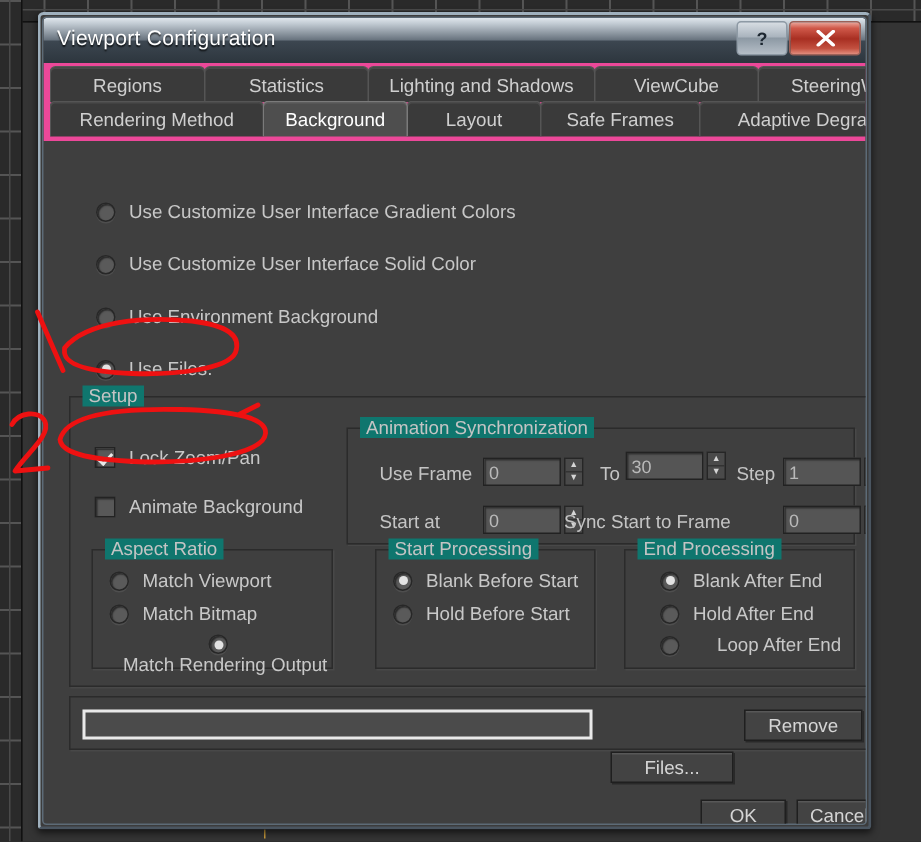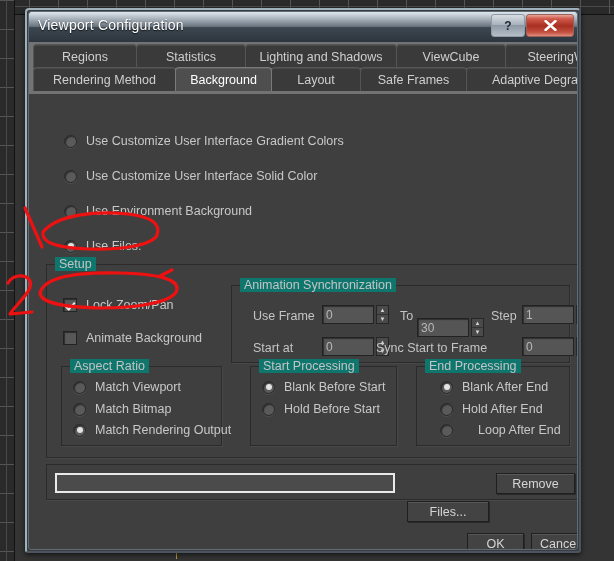--- a/index.html
+++ b/index.html
@@ -95,21 +95,21 @@
   }
   .win-close {
     width: 46px;
     background: linear-gradient(to bottom, #e9a59a 0%, #d0594a 18%, #a82f22 52%, #c2503f 82%, #e08b7c 100%);
     border-color: #9b6158;
   }
 
   
   .tabs-area {
     position: absolute; left: 0; top: 30px; right: 0; height: 52px;
-    background: #737373;
+    background: #ec4899;
   }
   .tab-row { position: absolute; left: 4px; right: 4px; display: flex; height: 24px; }
   .tab-row-1 { top: 2px; }
   .tab-row-2 { top: 25px; }
   .tab {
     flex: 0 0 auto;
     background: #3a3a3a;
     border: 1px solid #555;
     border-bottom: none;
     border-radius: 4px 4px 0 0;
@@ -316,40 +316,40 @@
           <div class="group" style="left:14px; top:101px; width:161px; height:80px;">
             <span class="group-title">Aspect Ratio</span>
             <div class="radio-row" style="left:11px; top:13px;">
               <span class="radio"></span>
               <span class="radio-label">Match Viewport</span>
             </div>
             <div class="radio-row" style="left:11px; top:35px;">
               <span class="radio"></span>
               <span class="radio-label">Match Bitmap</span>
             </div>
-            <div class="radio-row" style="left:11px; top:56px;">
+            <div class="radio-row" style="left:11px; top:56px;flex-direction:column;">
               <span class="radio checked"></span>
               <span class="radio-label">Match Rendering Output</span>
             </div>
           </div>
 
           <div class="group" style="left:184px; top:20px; width:339px; height:78px;">
             <span class="group-title">Animation Synchronization</span>
 
             <span class="fld-label" style="left:21px; top:23px;">Use Frame</span>
             <div class="spin" style="left:90px; top:19px;">
               <input class="spin-input" value="0" style="">
               <div class="spin-btns">
                 <div>▲</div>
                 <div>▼</div>
               </div>
             </div>
 
             <span class="fld-label" style="left:168px; top:23px;">To</span>
-            <div class="spin" style="left:185px; top:32px;align-items:flex-end;">
+            <div class="spin" style="left:185px; top:15px;align-items:flex-end;">
               <input class="spin-input" value="30" style="">
               <div class="spin-btns">
                 <div>▲</div>
                 <div>▼</div>
               </div>
             </div>
 
             <span class="fld-label" style="left:259px; top:23px;">Step</span>
             <div class="spin" style="left:290px; top:19px;">
               <input class="spin-input" value="1" style="">

